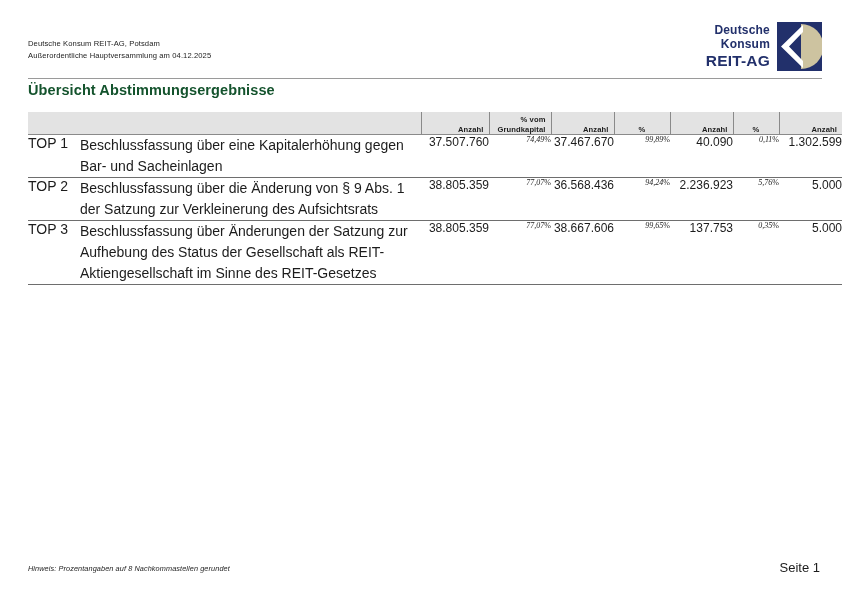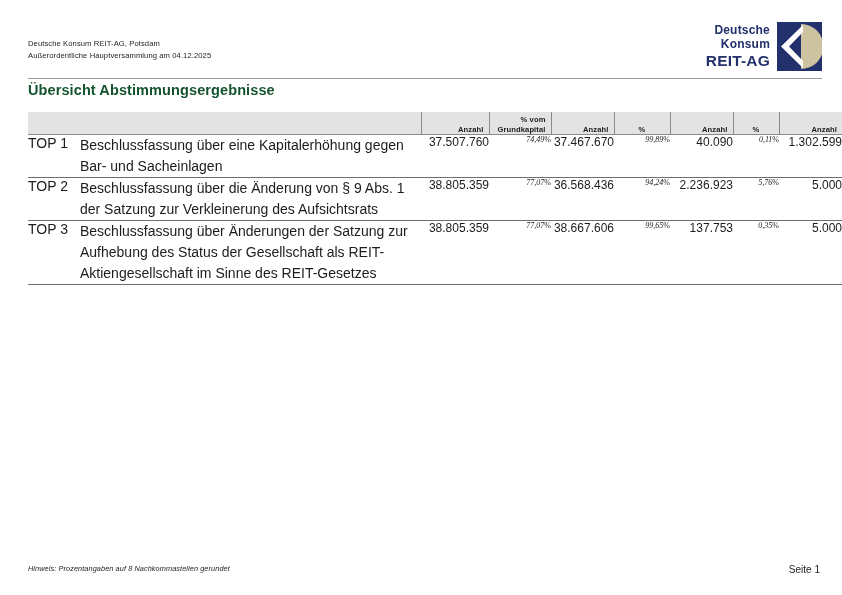--- a/index.html
+++ b/index.html
@@ -161,21 +161,21 @@
     bottom: 22px;
     font-size: 7.3px;
     font-style: italic;
     color: #1c1c1c;
     letter-spacing: 0.1px;
   }
   .footer-page {
     position: absolute;
     right: 22px;
     bottom: 20px;
-    font-size: 10px;
+    font-size: 13px;
     color: #1c1c1c;
   }
 </style>
 </head>
 <body>
 
 <div id="page">
 
   <div class="logo-block">
     <div class="logo-text">

